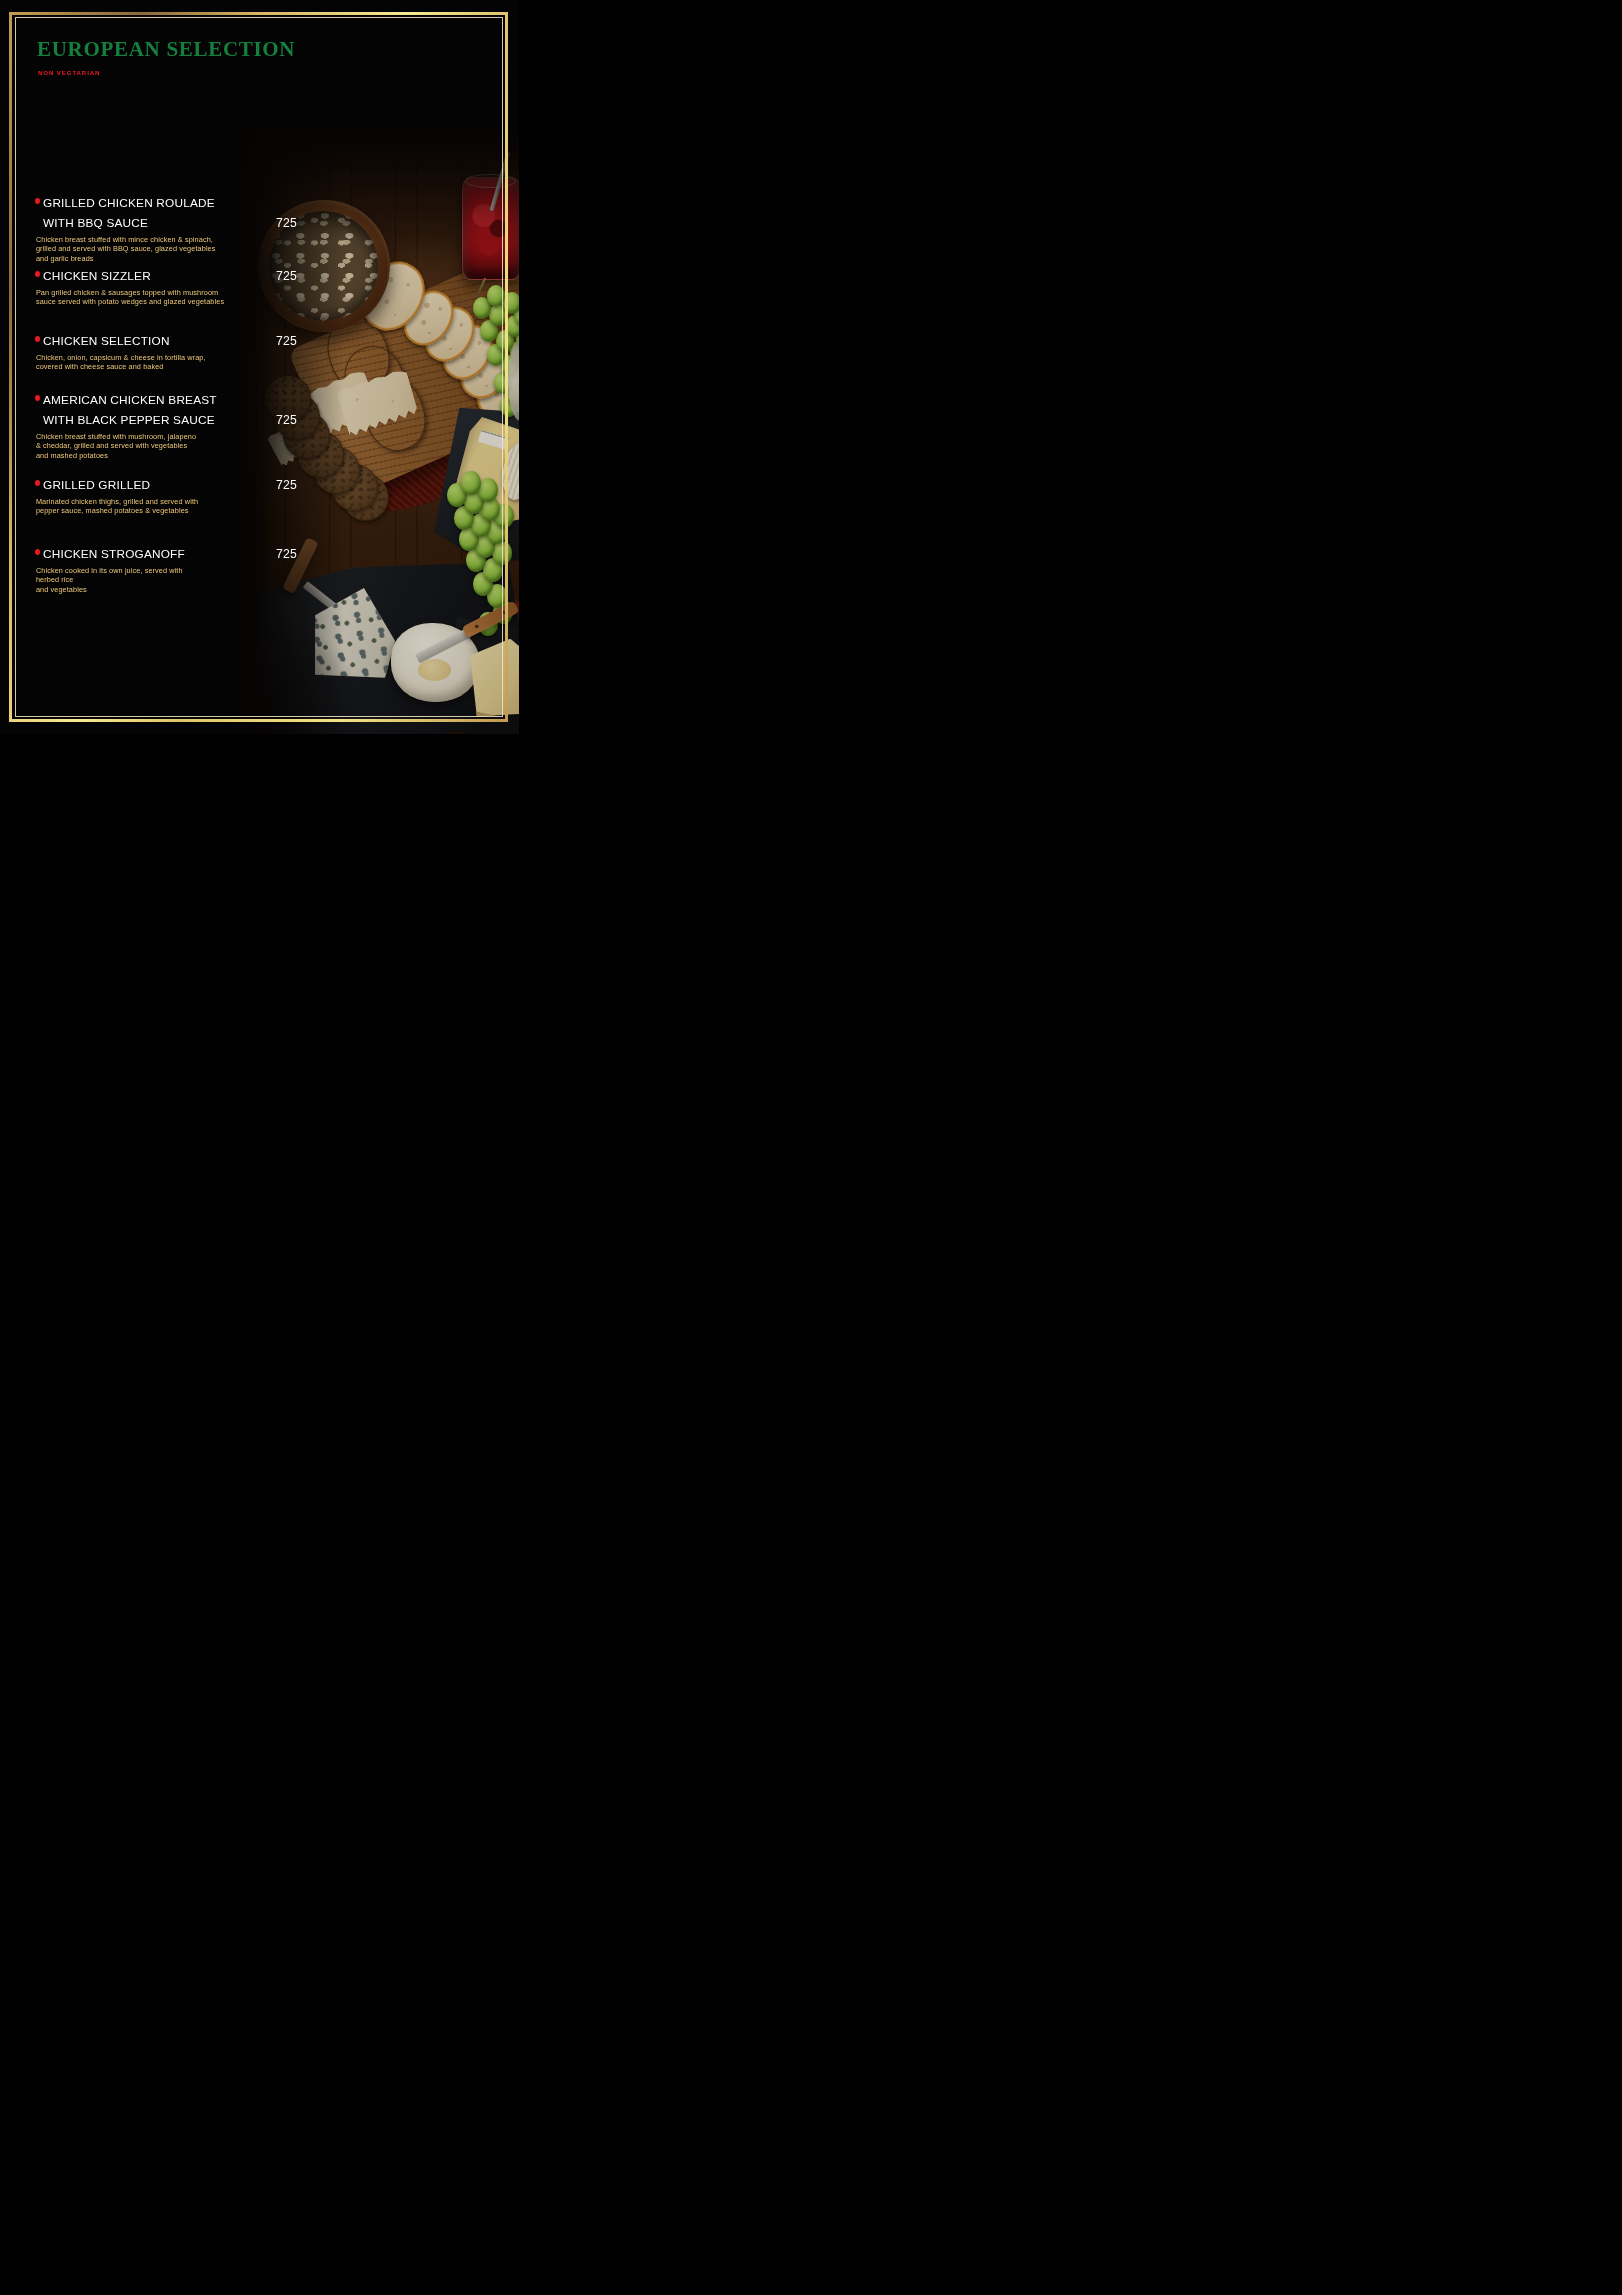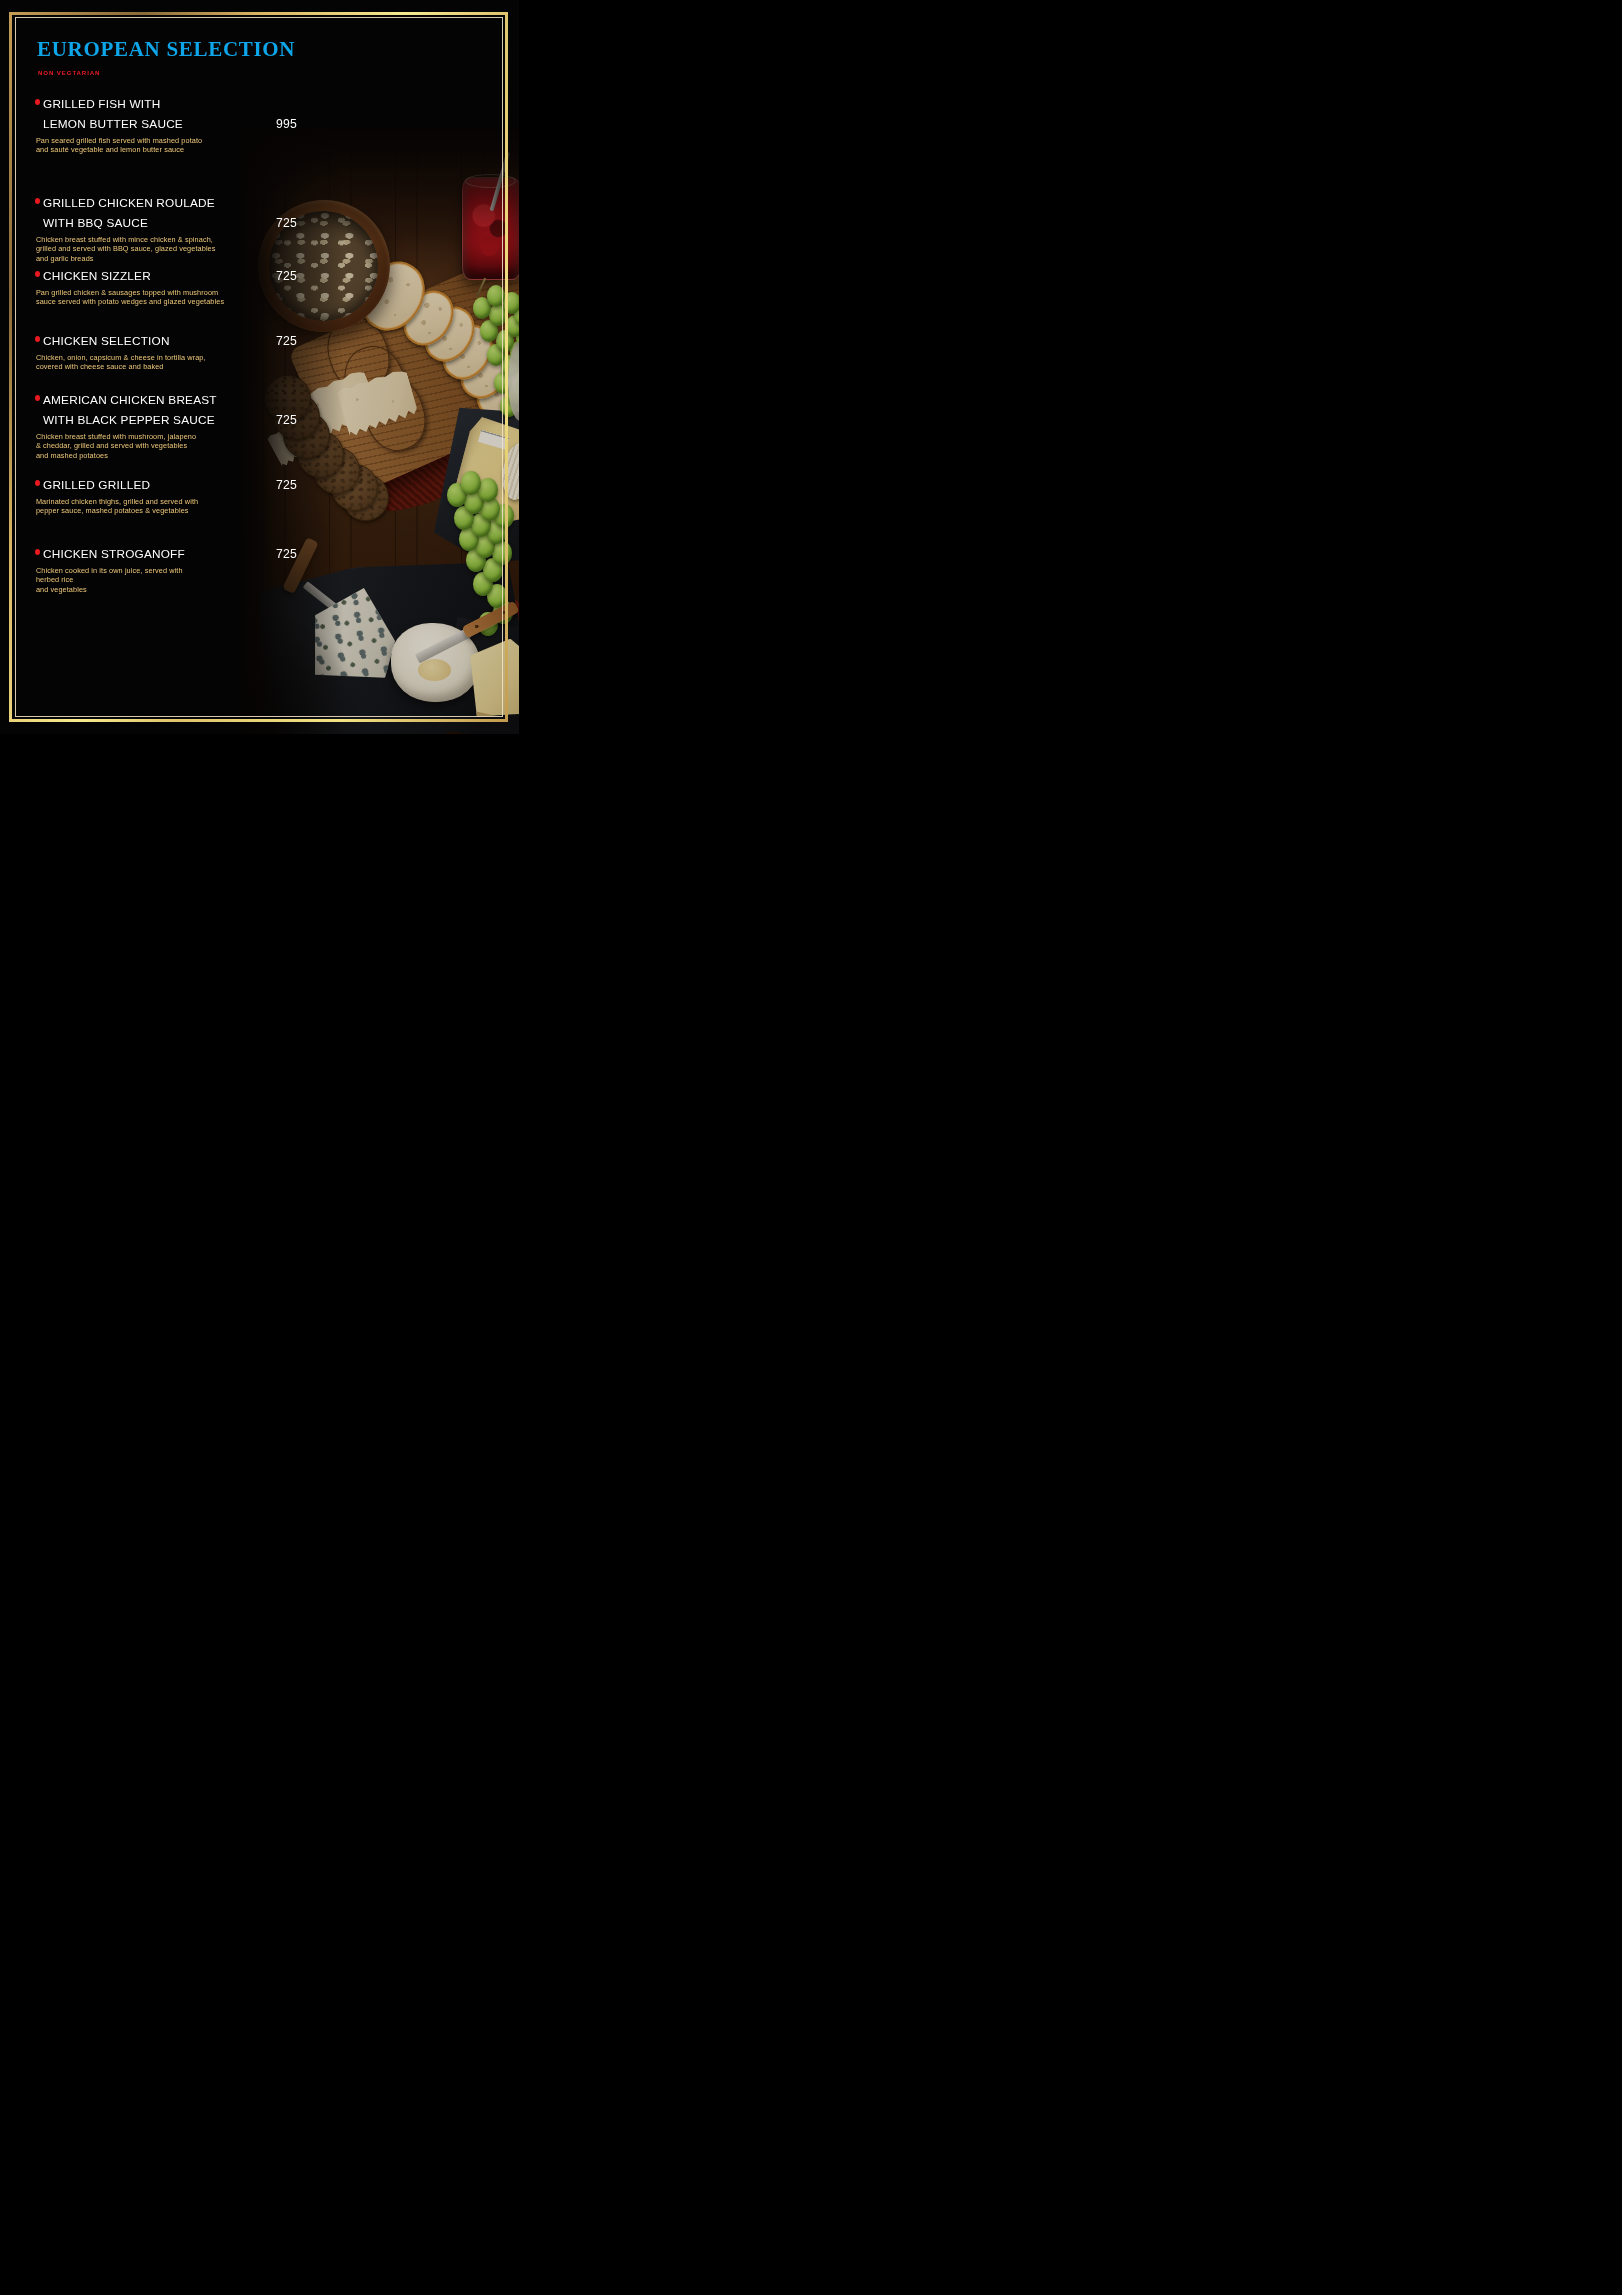--- a/index.html
+++ b/index.html
@@ -136,21 +136,21 @@
   
   .frame{position:absolute;left:9.4px;top:11.8px;right:10.8px;bottom:12.2px;z-index:30;pointer-events:none;
     border:3.8px solid;
     border-image:linear-gradient(115deg,#c49c54 0%,#8a6a38 16%,#d8b462 30%,#f7ea8e 48%,#dfc46c 60%,#f3e385 80%,#c39b50 100%) 1;}
   .frame-line{position:absolute;left:14.6px;top:17px;right:16px;bottom:17.4px;z-index:31;pointer-events:none;
     border:1.4px solid rgba(242,228,198,.88);}
 
   
   .content{position:absolute;inset:0;z-index:40;}
   .title{position:absolute;left:37px;top:37px;font-family:"Liberation Serif",serif;font-weight:700;
-    font-size:21px;letter-spacing:0.7px;color:#0ea5e9;white-space:nowrap;}
+    font-size:21px;letter-spacing:0.7px;color:#15803d;white-space:nowrap;}
   .subtitle{position:absolute;left:38px;top:69px;font-size:6.1px;letter-spacing:0.9px;color:#ed1c24;font-weight:700;}
   .item{position:absolute;left:35px;width:262px;}
   .bullet{position:absolute;left:0;top:4.2px;width:5.2px;height:6.1px;border-radius:50%;background:#e8191f;}
   .irow{display:flex;align-items:flex-end;}
   .iname{flex:1;padding-left:8px;color:#fff;font-size:11.8px;line-height:1.66;letter-spacing:0.2px;
     white-space:pre-line;font-weight:400;}
   .iprice{color:#fff;font-size:12.2px;line-height:1.6;letter-spacing:0.2px;}
   .idesc{margin:1.4px 0 0 0.9px;color:#eec87a;font-size:7.3px;line-height:1.3;letter-spacing:0.1px;white-space:pre-line;}
 </style>
 </head>
@@ -245,30 +245,20 @@
     <div class="tone"></div>
   </div>
 
   <div class="frame"></div>
   <div class="frame-line"></div>
 
   <div class="content">
     <div class="title">EUROPEAN SELECTION</div>
     <div class="subtitle">NON VEGTARIAN</div>
 
-    <div class="item" style="top:95px">
-      <span class="bullet"></span>
-      <div class="irow">
-        <div class="iname">GRILLED FISH WITH
-LEMON BUTTER SAUCE</div>
-        <div class="iprice">995</div>
-      </div>
-      <div class="idesc">Pan seared grilled fish served with mashed potato
-and sauté vegetable and lemon butter sauce</div>
-    </div>
 
     <div class="item" style="top:194px">
       <span class="bullet"></span>
       <div class="irow">
         <div class="iname">GRILLED CHICKEN ROULADE
 WITH BBQ SAUCE</div>
         <div class="iprice">725</div>
       </div>
       <div class="idesc">Chicken breast stuffed with mince chicken &amp; spinach,
 grilled and served with BBQ sauce, glazed vegetables

